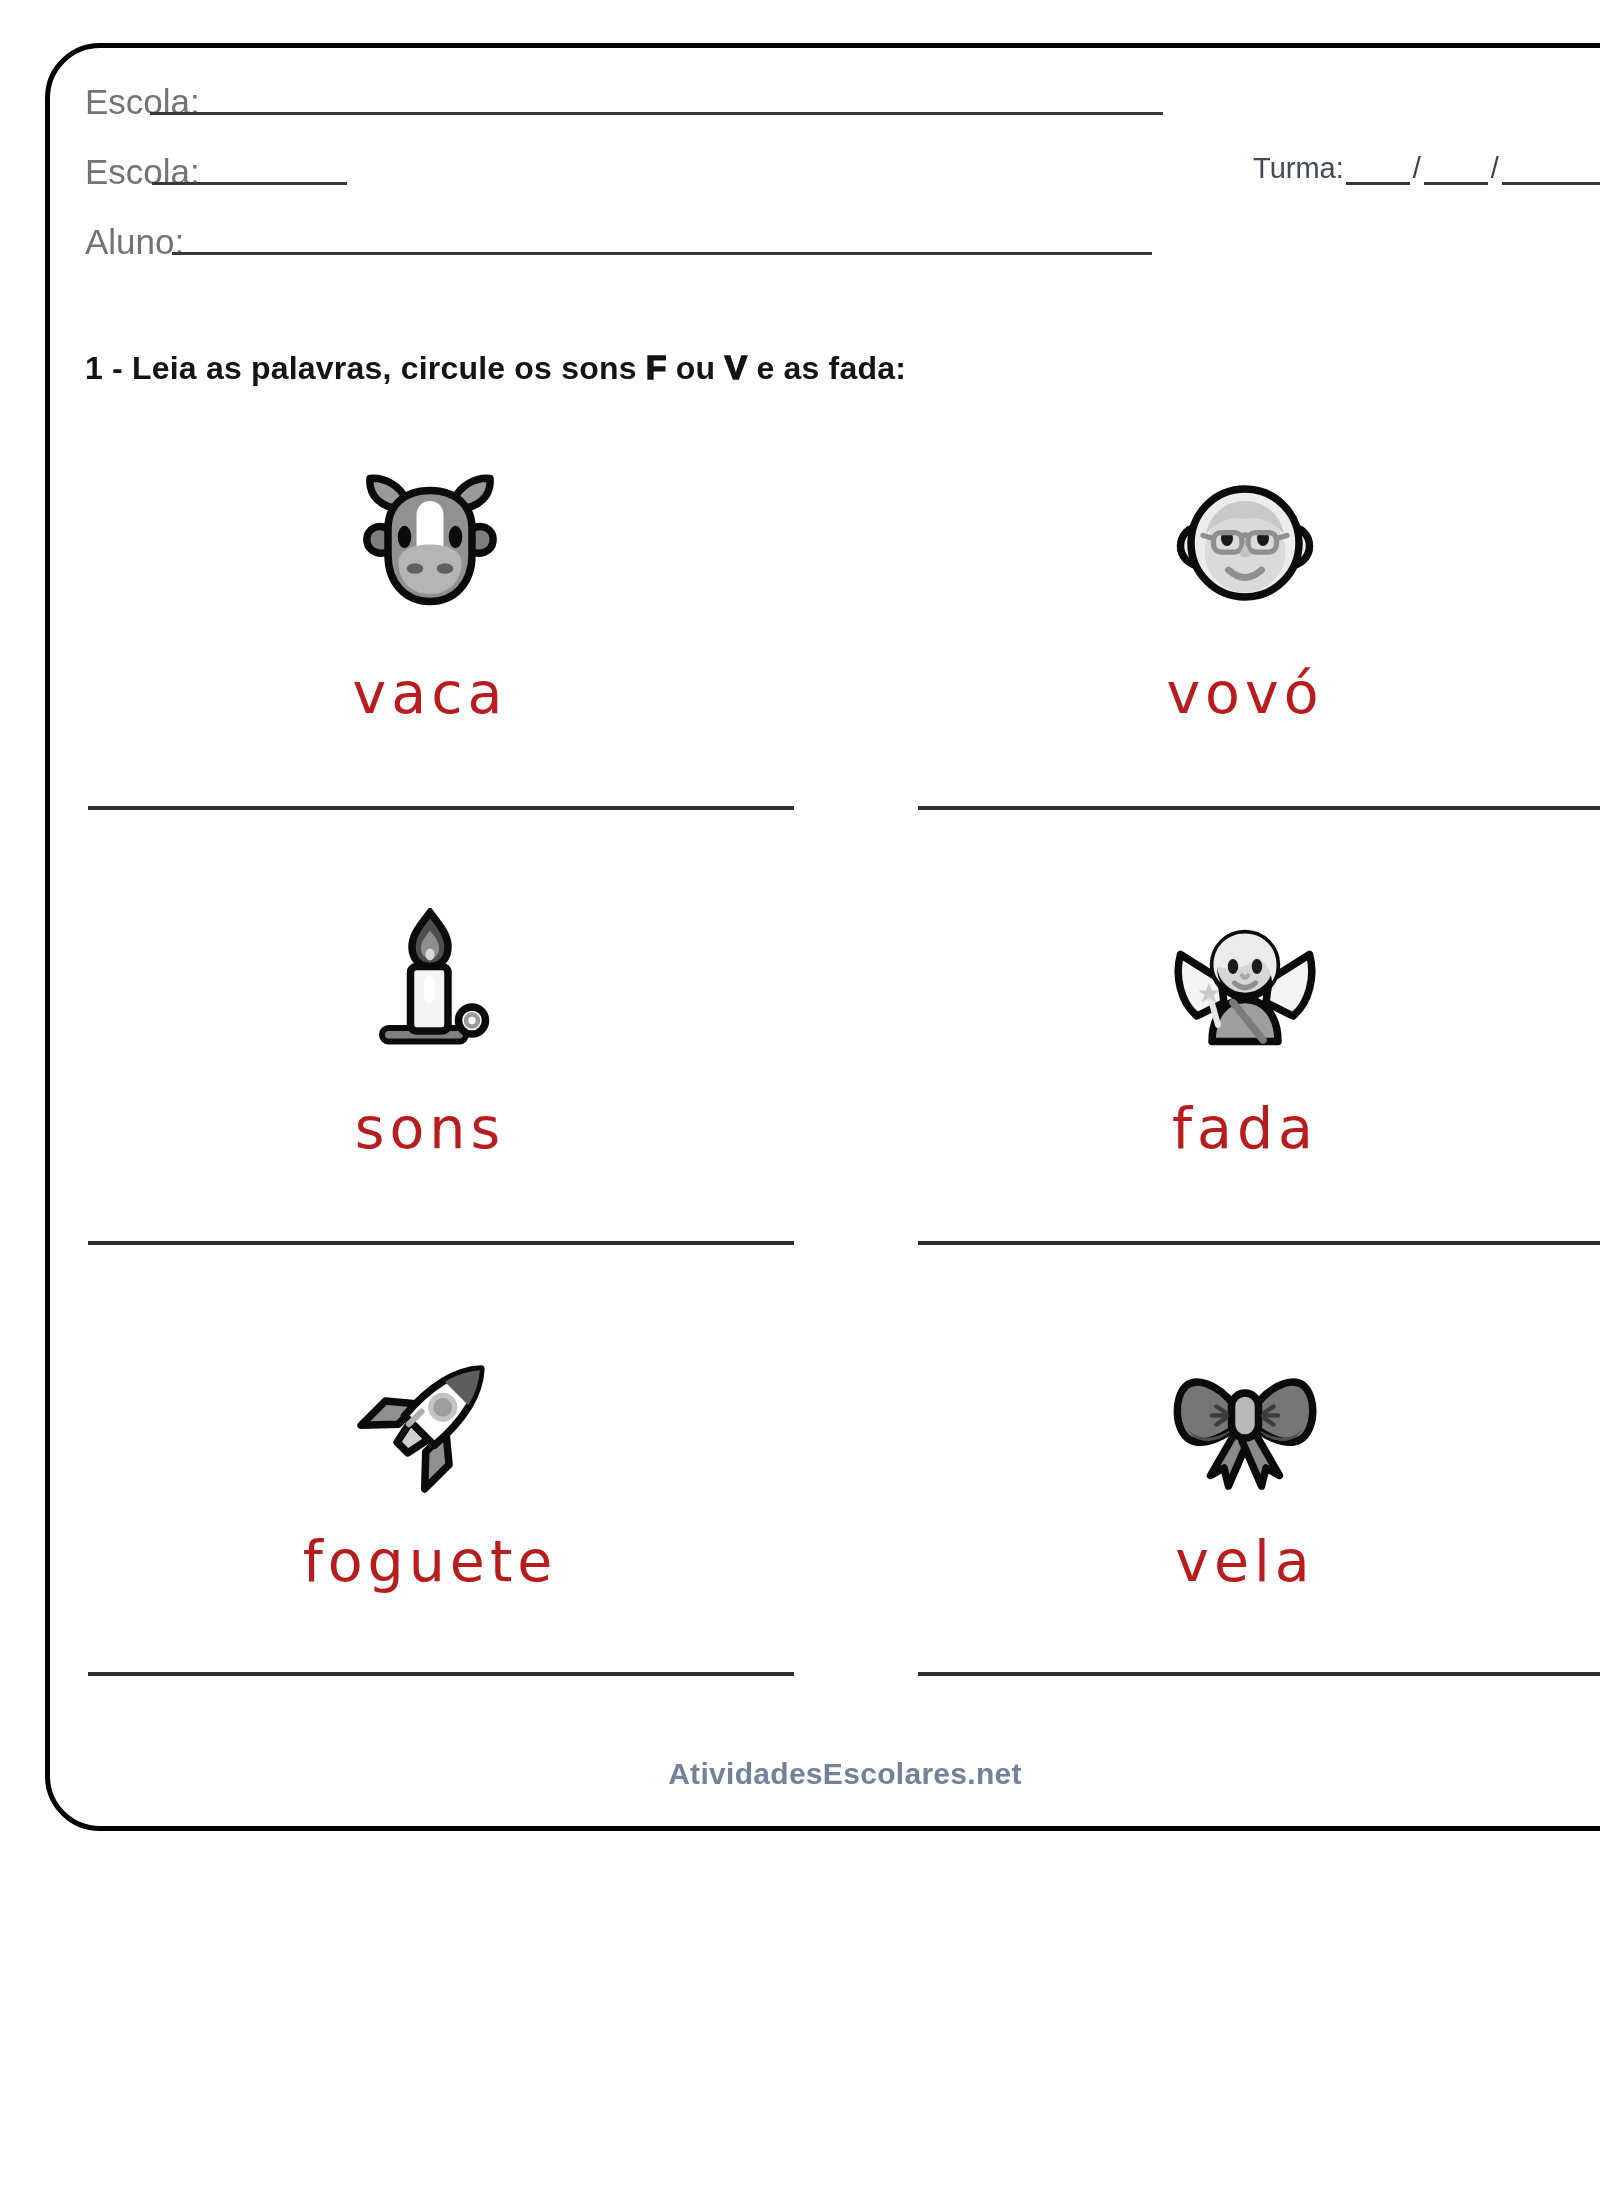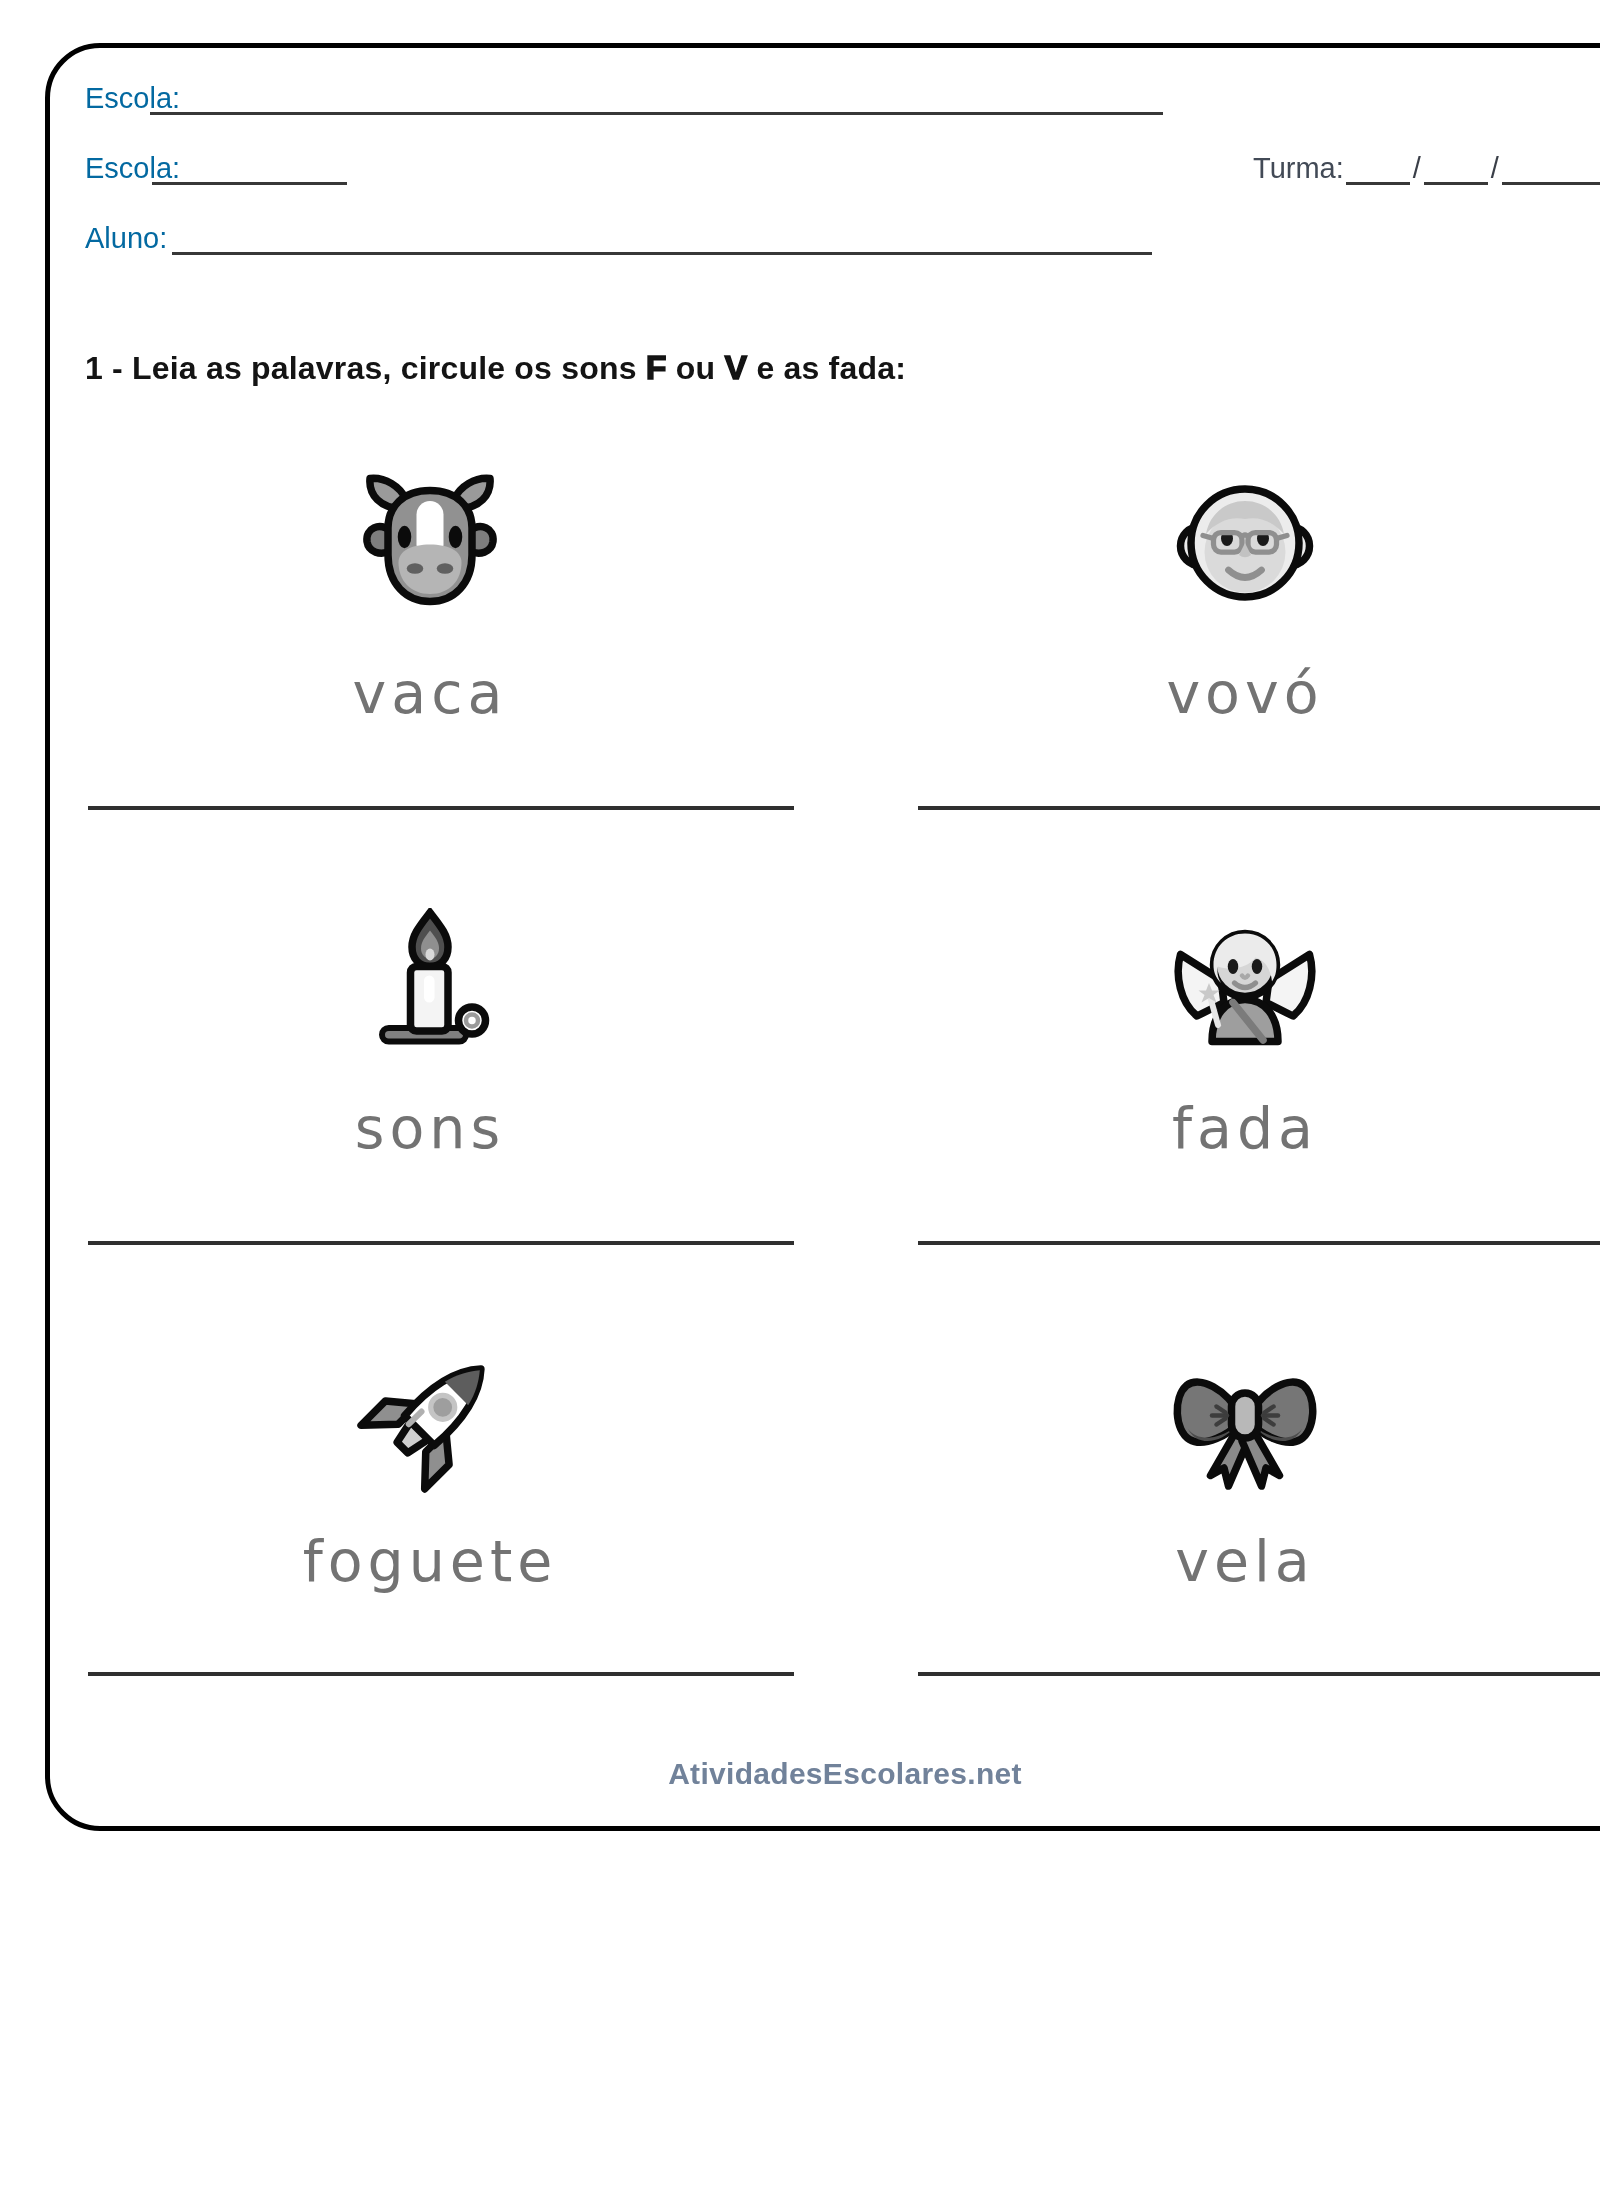--- a/index.html
+++ b/index.html
@@ -5,32 +5,32 @@
   html,body{margin:0;padding:0;}
   body{
     width:1600px;height:2200px;background:#ffffff;overflow:hidden;position:relative;
     font-family:"Liberation Sans", sans-serif;
   }
   .page-border{
     position:absolute;left:45px;top:43px;width:1640px;height:1788px;
     border:5px solid #000;border-radius:55px;box-sizing:border-box;
   }
   
-  .hlabel{position:absolute;font-size:29px;color:#0369a1;}
+  .hlabel{position:absolute;font-size:35px;color:#737373;}
   .hline{position:absolute;height:0;border-bottom:3px solid #383838;}
   .data-row{position:absolute;left:1253px;top:150px;display:flex;align-items:flex-end;font-size:29px;color:#424a56;white-space:nowrap;}
   .data-row .blank{display:inline-block;border-bottom:3px solid #383838;height:32px;margin:0 2px;}
   .data-row .slash{padding:0 1px;color:#3a3f48;}
   
   .instruction{position:absolute;left:85px;top:348px;font-size:32px;font-weight:bold;color:#141414;letter-spacing:.2px;white-space:nowrap;}
   .instruction .sound{font-weight:bold;-webkit-text-stroke:1.4px #111;font-size:34px;}
   
   .cell{position:absolute;width:600px;text-align:center;}
   .cell .icon-wrap{display:inline-block;width:150px;height:150px;}
-  .word{position:absolute;width:600px;text-align:center;font-size:57px;color:#737373;
+  .word{position:absolute;width:600px;text-align:center;font-size:57px;color:#b91c1c;
         font-family:"DejaVu Sans", sans-serif;letter-spacing:5px;}
   .answer-line{position:absolute;height:4px;background:#2f2f2f;}
   
   .footer{position:absolute;left:0;top:1757px;width:1690px;text-align:center;
           font-size:30px;font-weight:bold;color:#71829a;letter-spacing:.3px;}
   svg{display:block;width:150px;height:150px;}
 </style>
 </head>
 <body>
 

